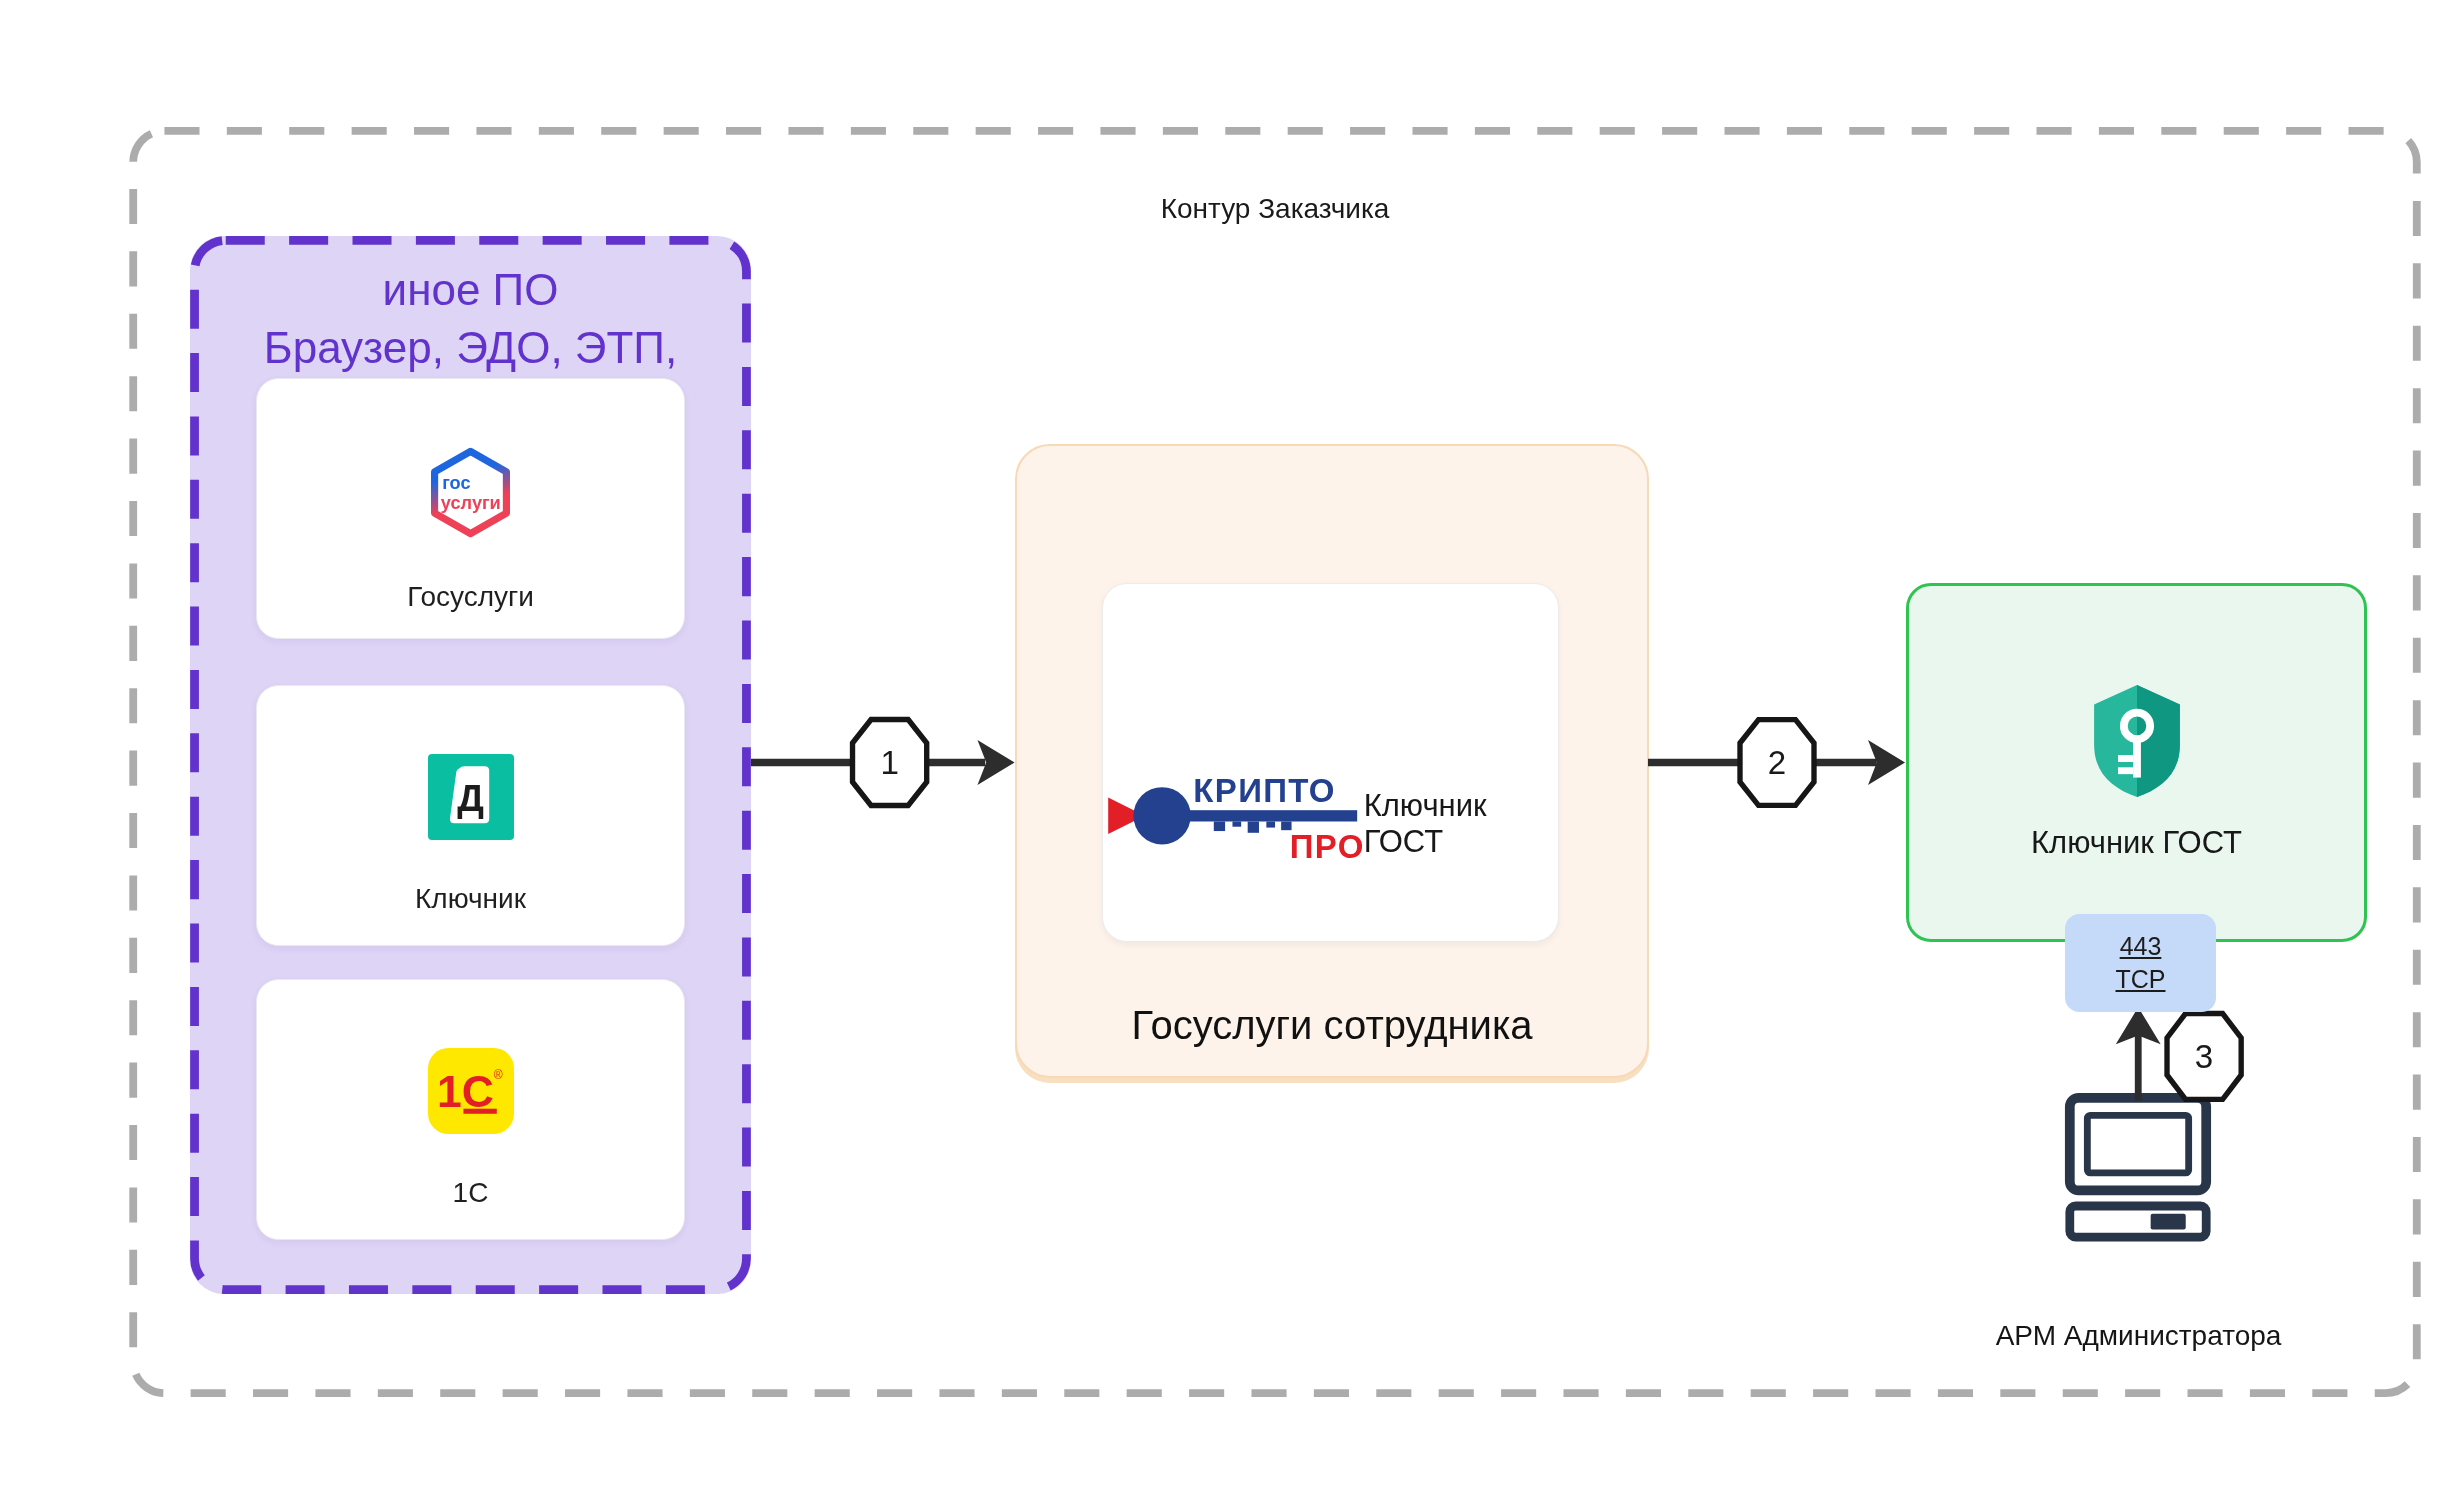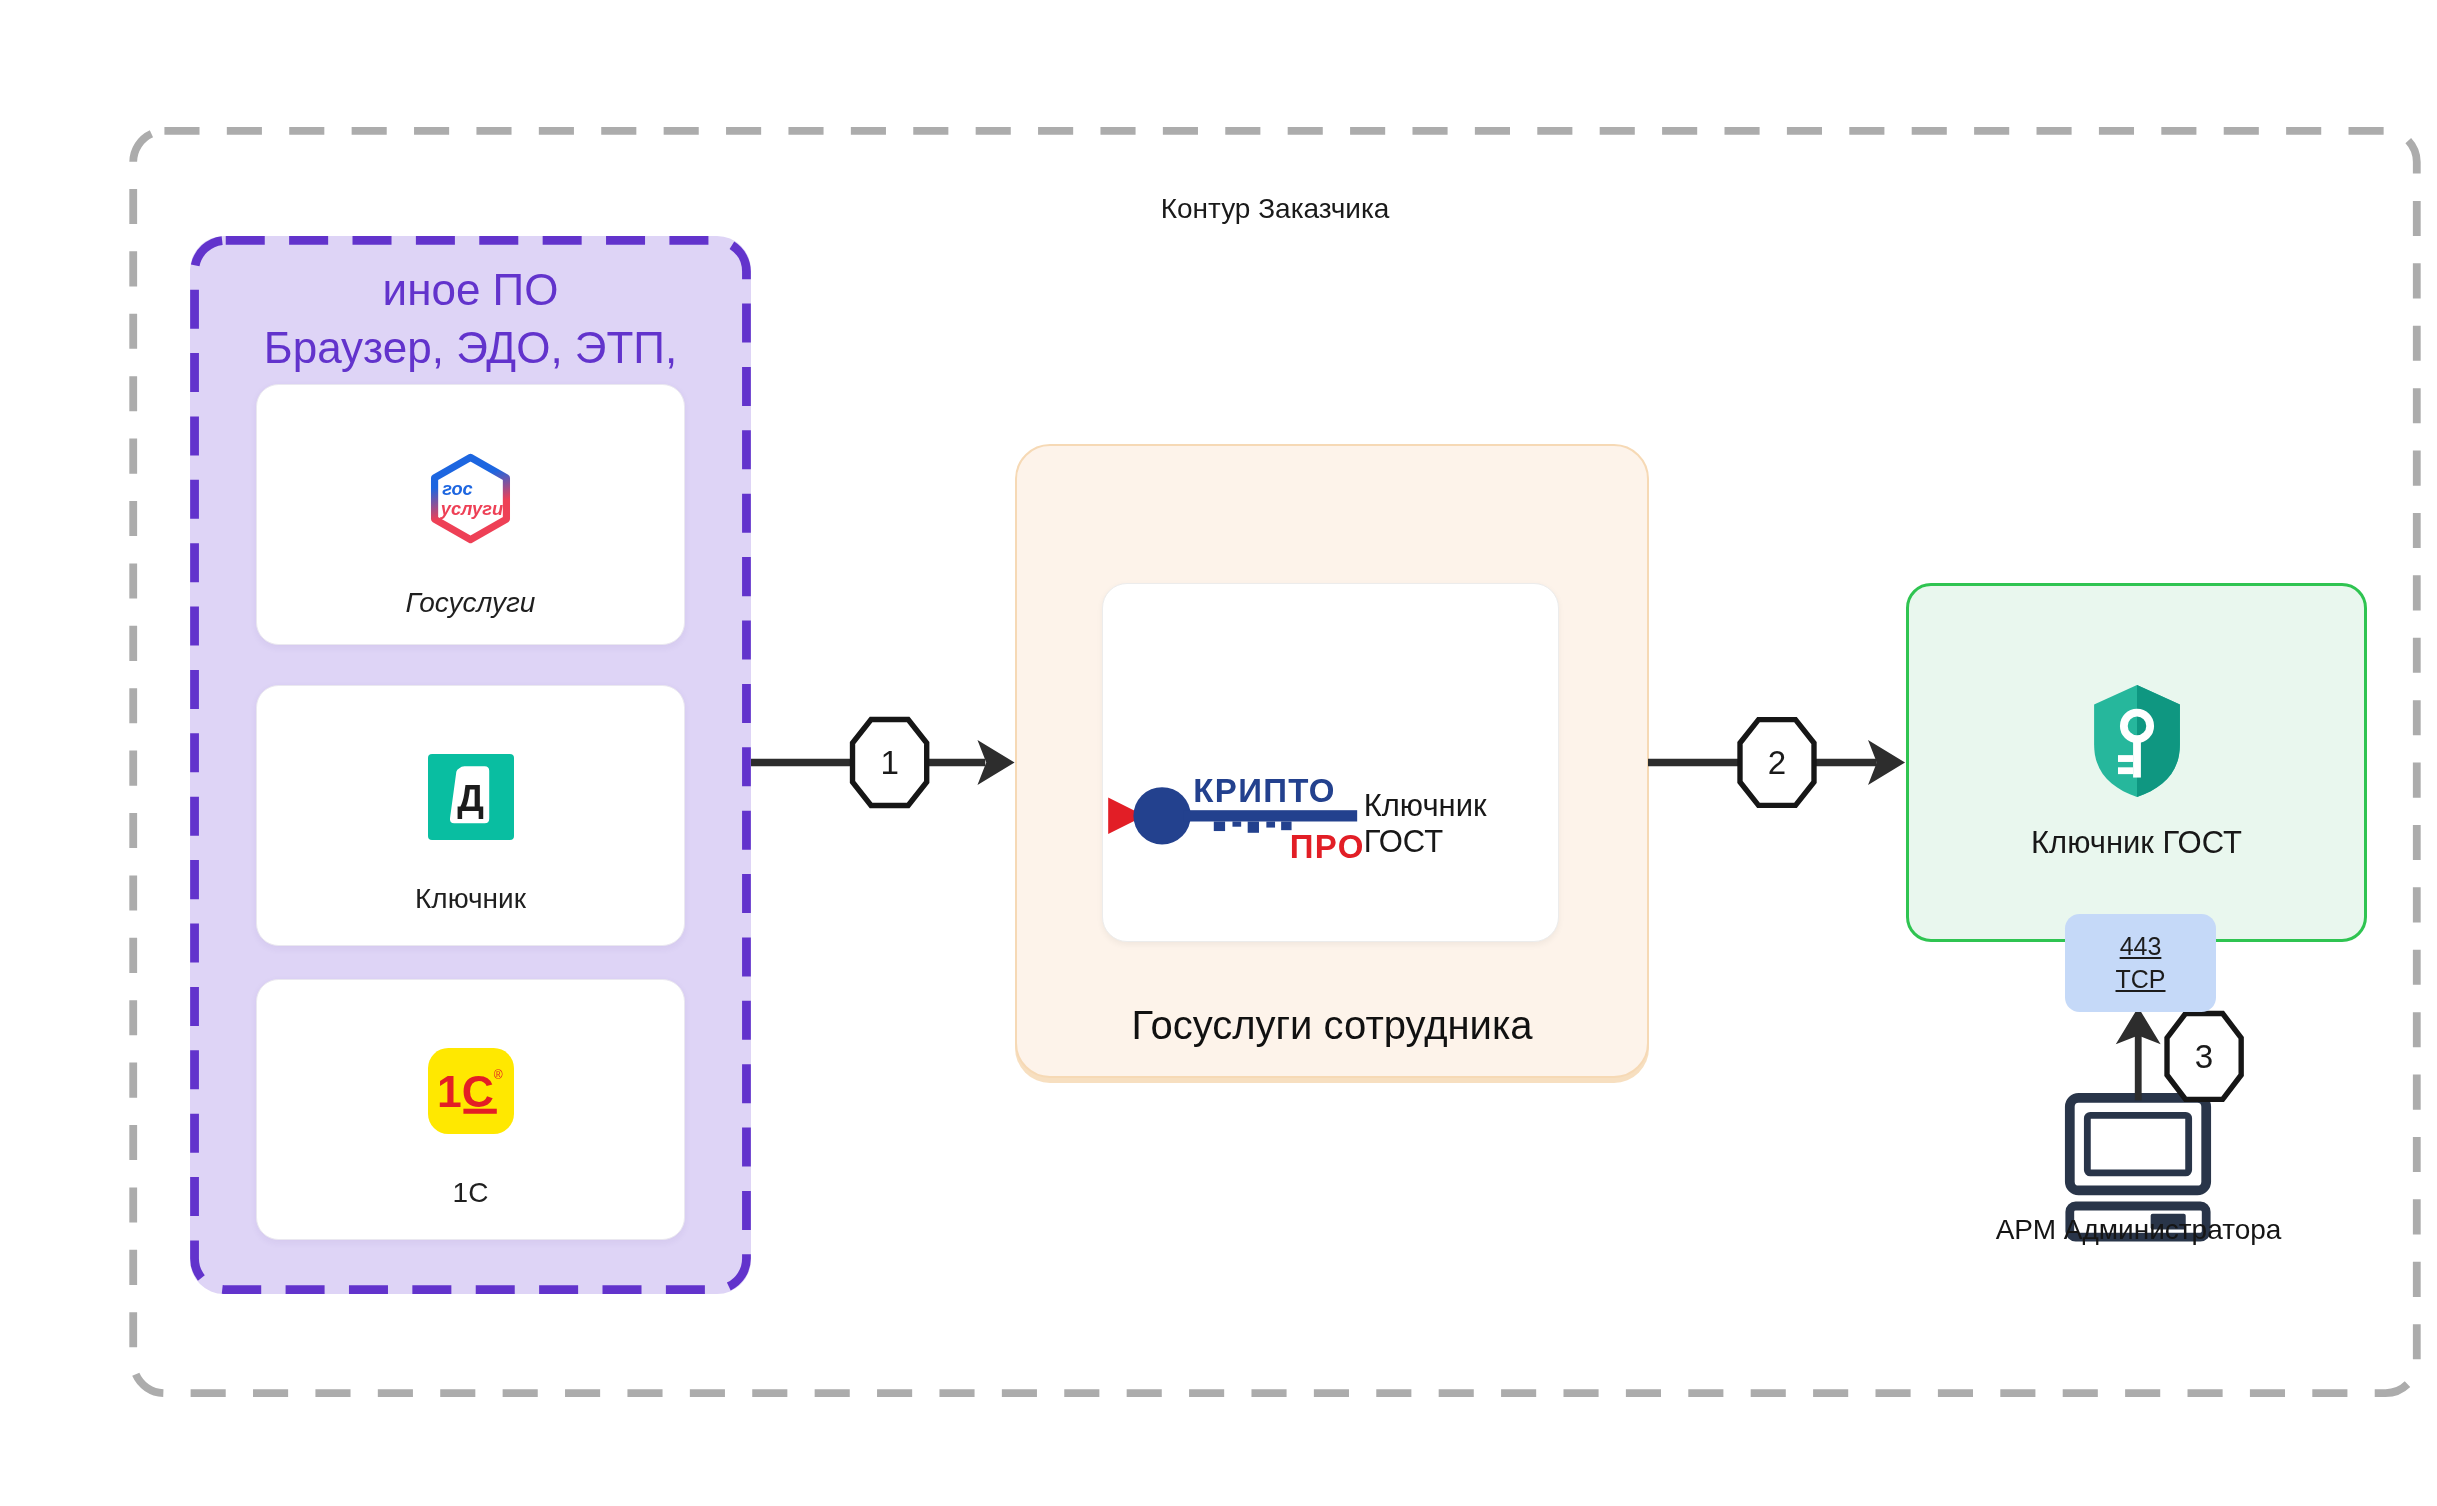--- a/index.html
+++ b/index.html
@@ -19,21 +19,21 @@
 
   .diagram-title{left:129px;top:193px;width:2292px;font-size:28px;color:var(--c-text_dark);}
 
   
   .apps-group{left:190px;top:236px;width:561px;height:1058px;background:var(--c-purple_fill);border-radius:34px;}
   .apps-border{left:0;top:0;}
   .apps-header{left:0;top:25px;width:100%;font-size:44px;line-height:1.32;color:var(--c-purple);text-align:center;}
   .app-card{left:66px;width:429px;height:261px;background:#fff;border:1.5px solid var(--c-card_border);
     border-radius:22.4px;box-shadow:0 2.9px 7.8px rgba(60,40,120,0.06);
     display:flex;flex-direction:column;align-items:center;padding-top:68px;}
-  .card-1{top:148px;font-style:italic;} .card-2{top:449px;} .card-3{top:743px;}
+  .card-1{top:142px;} .card-2{top:449px;} .card-3{top:743px;}
   .app-card .card-label{margin-top:43px;font-size:28px;color:#1F1F1F;}
 
   
   .computer-group{left:1015px;top:444px;width:634px;height:634px;background:var(--c-orange_fill);
     border:2.9px solid var(--c-orange_border);border-radius:35px;box-shadow:0 4.9px 0 rgba(246,217,181,.85);}
   .kripto-card{left:85px;top:137px;width:457px;height:359px;background:#fff;border:1.5px solid #ECECEC;border-radius:25px;
     box-shadow:0 2.9px 6.8px rgba(0,0,0,.05);display:flex;flex-direction:row;align-items:center;padding-top:98px;}
   .kripto-card .card-label{margin-top:25px;font-size:31px;color:#181818;}
   .computer-group-label{left:0;bottom:28px;width:100%;font-size:40px;color:#111;text-align:center;}
 
@@ -41,21 +41,21 @@
   .gateway-group{left:1906px;top:583px;width:461px;height:359px;background:var(--c-green_fill);
     border:3.9px solid var(--c-green_border);border-radius:25px;
     display:flex;flex-direction:column;align-items:center;padding-top:96px;}
   .gateway-group .card-label{margin-top:26px;font-size:31px;color:#181818;}
 
   
   .port-badge{left:2065px;top:914px;width:151px;height:98px;background:var(--c-badge_blue);border-radius:14.6px;
     display:flex;flex-direction:column;align-items:center;justify-content:center;gap:4.9px;
     font-size:25px;color:#1C1C1C;z-index:6;text-decoration:underline;}
 
-  .admin-label{left:1919px;top:1214px;width:439px;font-size:28px;color:#151515;text-align:center;}
+  .admin-label{left:1919px;top:1320px;width:439px;font-size:28px;color:#151515;text-align:center;}
 
   .octagon-num{font-size:68px;fill:#1A1A1A;font-family:"Liberation Sans","DejaVu Sans",sans-serif;}
   .z-top{z-index:4;}
 </style>
 </head>
 <body>
 
 <div class="stage">
 
   <svg class="abs" style="left:129px;top:127px;" width="2292" height="1270" viewBox="0 0 4700 2605">

